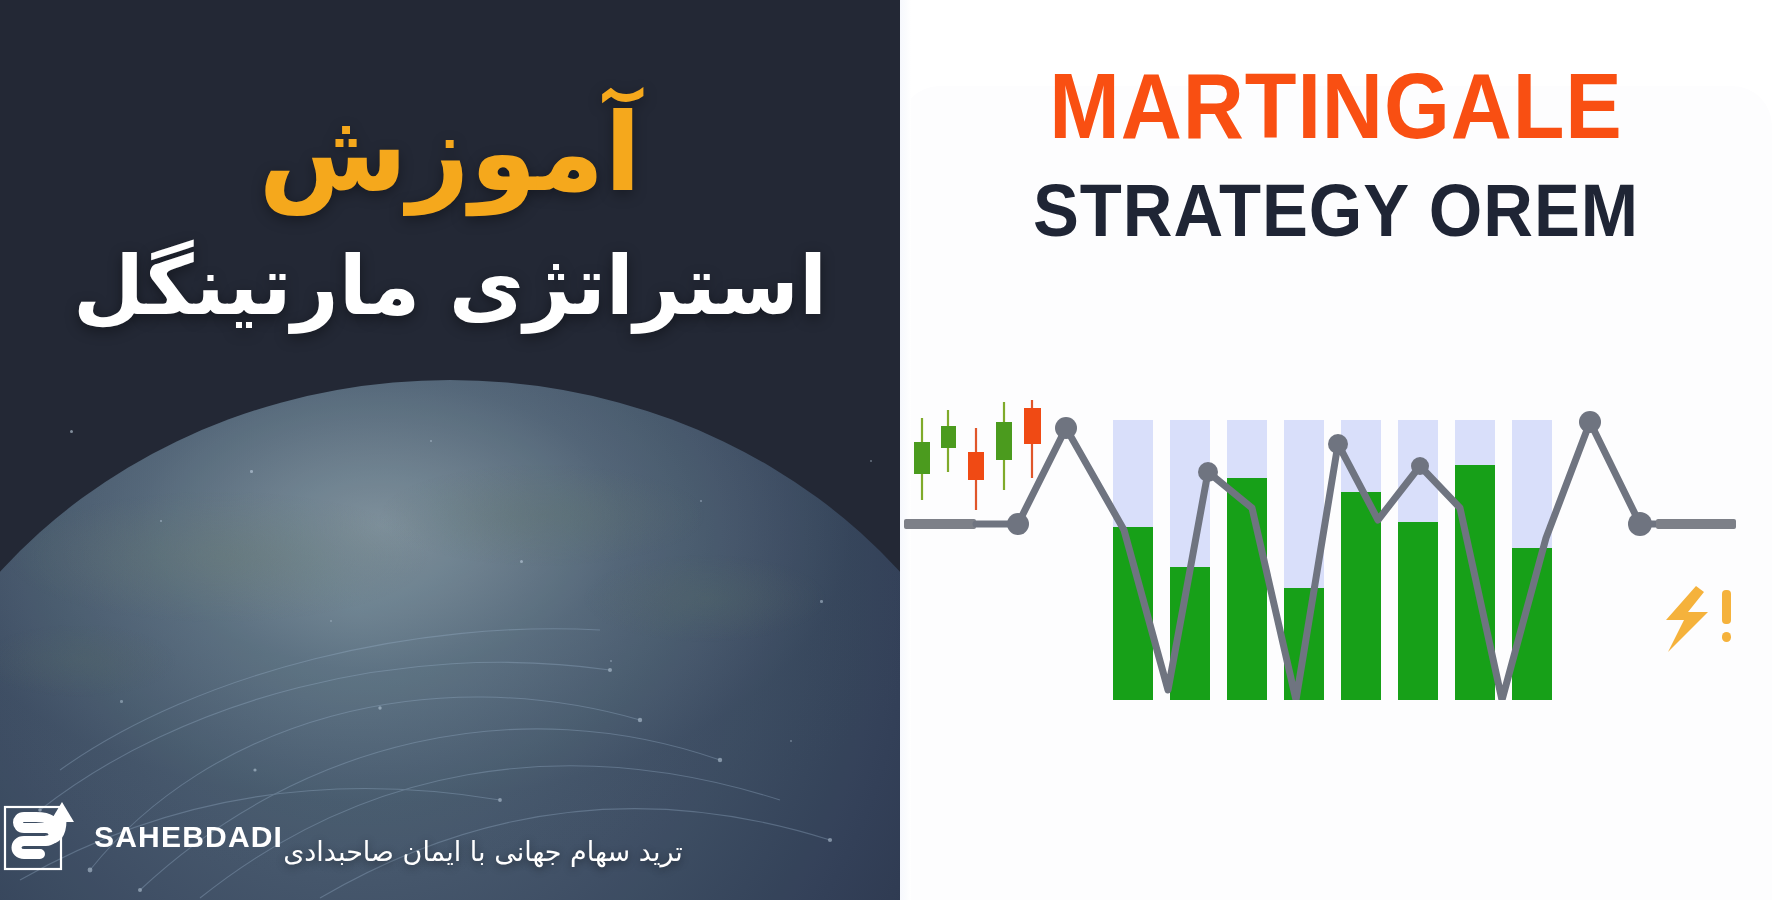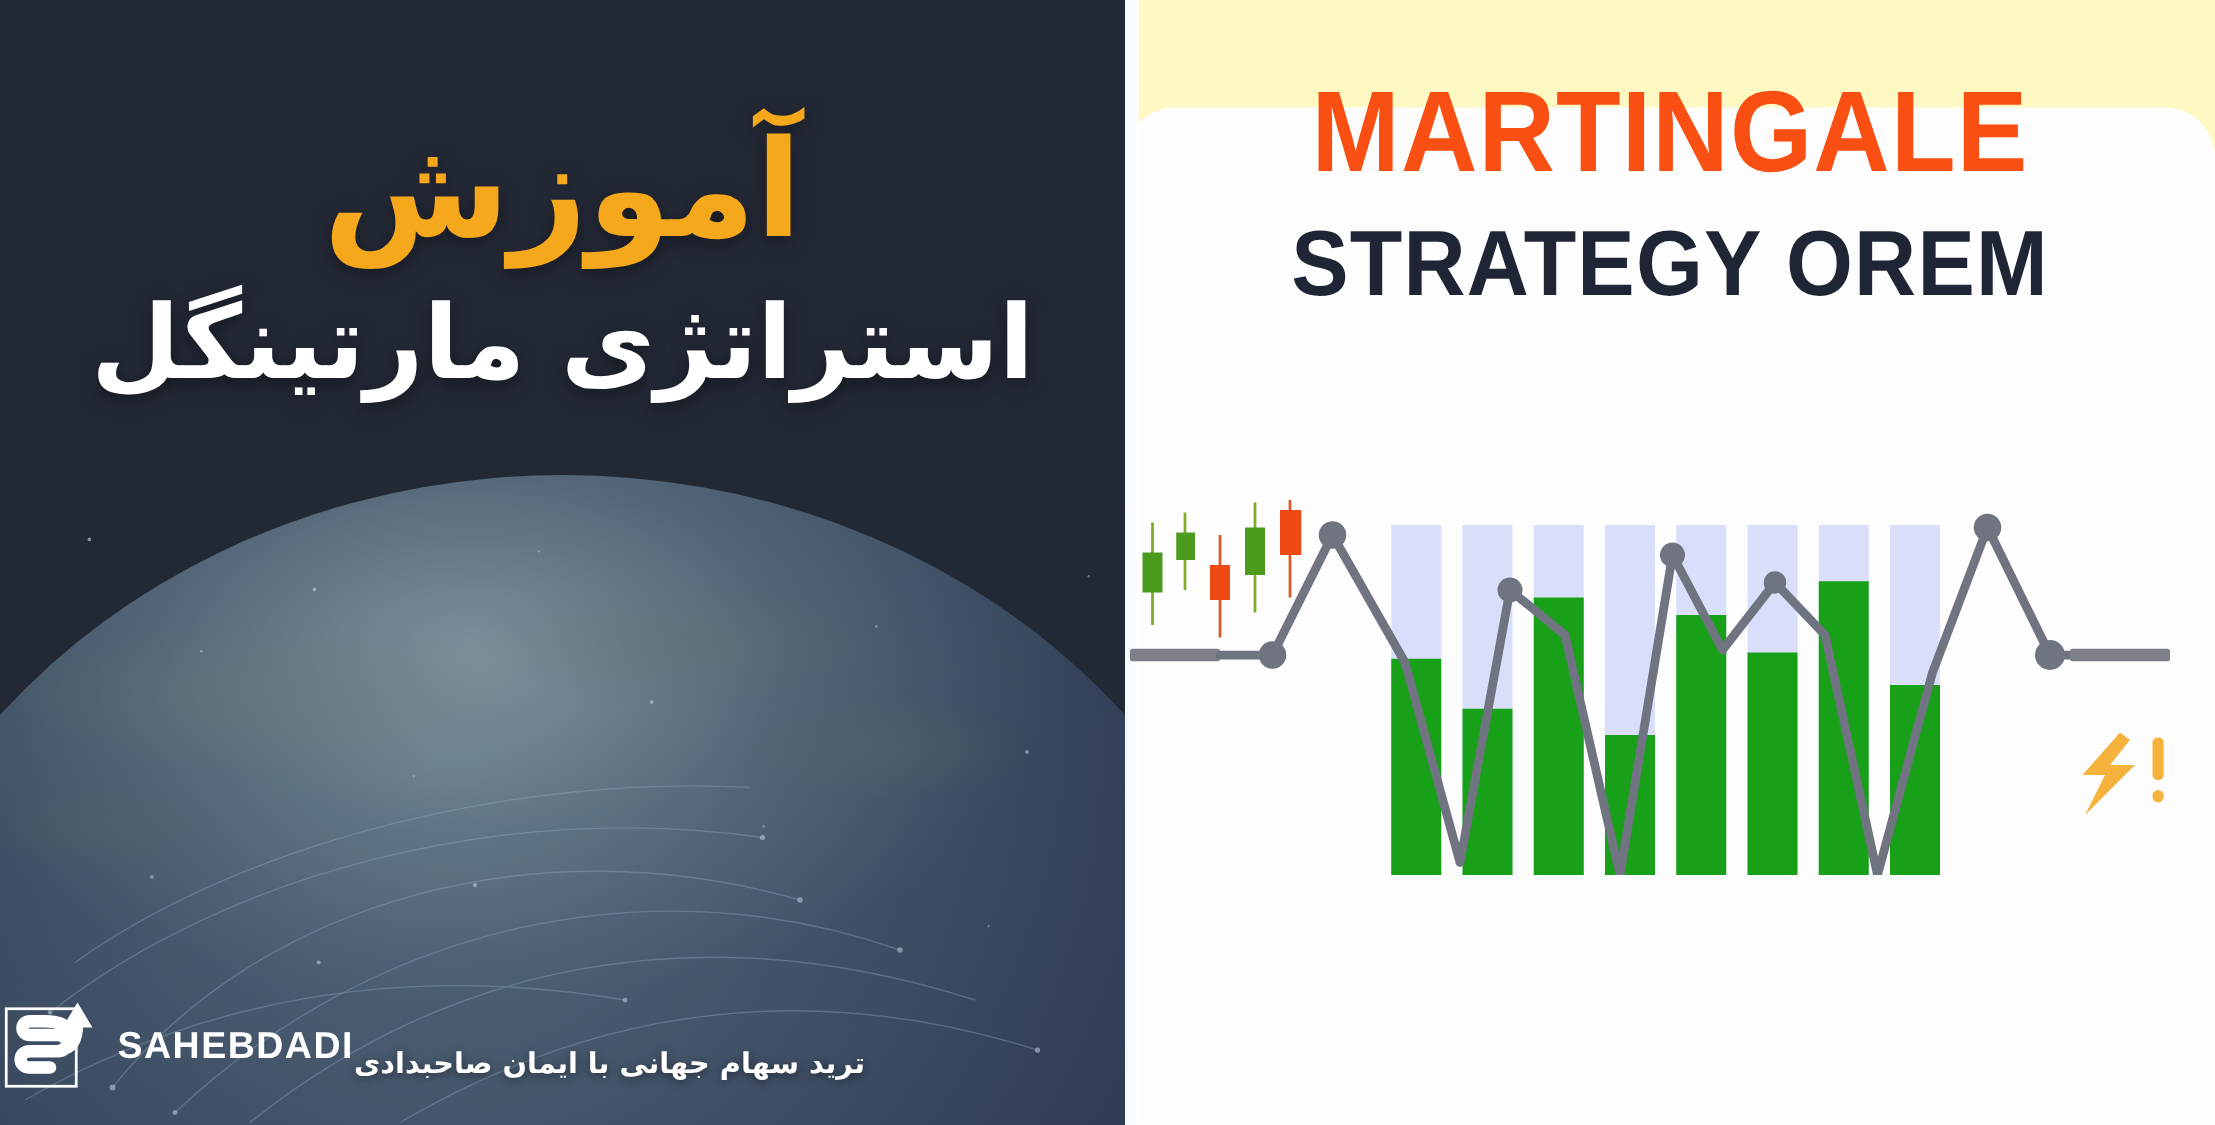--- a/index.html
+++ b/index.html
@@ -77,21 +77,21 @@
     margin-top:96px;
     font-size:108px;
     font-weight:bold;
     color:#f5a81c;
     letter-spacing:-1px;
     line-height:1.05;
     direction:rtl;
     text-shadow:0 4px 14px rgba(0,0,0,0.35);
   }
   .title-sub {
-    margin-top:18px;
+    margin-top:29px;
     font-size:82px;
     font-weight:bold;
     color:#ffffff;
     direction:rtl;
     line-height:1.18;
     text-shadow:0 4px 14px rgba(0,0,0,0.40);
   }
 
   .brand-block {
     position:absolute;
@@ -103,31 +103,31 @@
     display:flex; align-items:center; gap:10px;
   }
   .logo-mark { width:84px; height:82px; display:block; }
   .logo-word {
     font-size:30px; font-weight:bold; color:#ffffff;
     letter-spacing:1.2px;
     font-family:"Liberation Sans", sans-serif;
   }
   .brand-tagline {
     margin-top:28px;
-    font-size:23px; font-weight:bold; color:#ffffff;
+    font-size:27px; font-weight:normal; color:#ffffff;
     direction:rtl; letter-spacing:0.2px;
     text-shadow:0 2px 8px rgba(0,0,0,0.45);
   }
 
   
   .right-panel {
     position:relative;
     width:872px; height:900px;
     flex:0 0 872px;
-    background:#fef9c3;
+    background:#ffffff;
     overflow:hidden;
   }
   .white-card {
     position:absolute;
     left:0; top:86px; right:0; bottom:0;
     background:#fdfdfe;
     border-top-left-radius:40px;
     border-top-right-radius:40px;
     overflow:hidden;
   }

